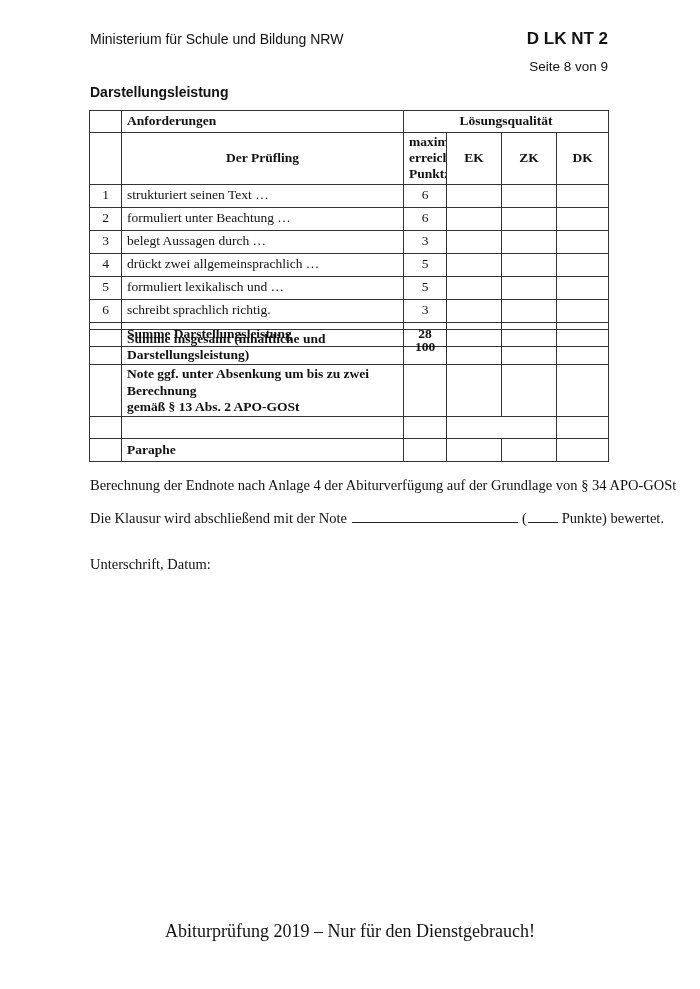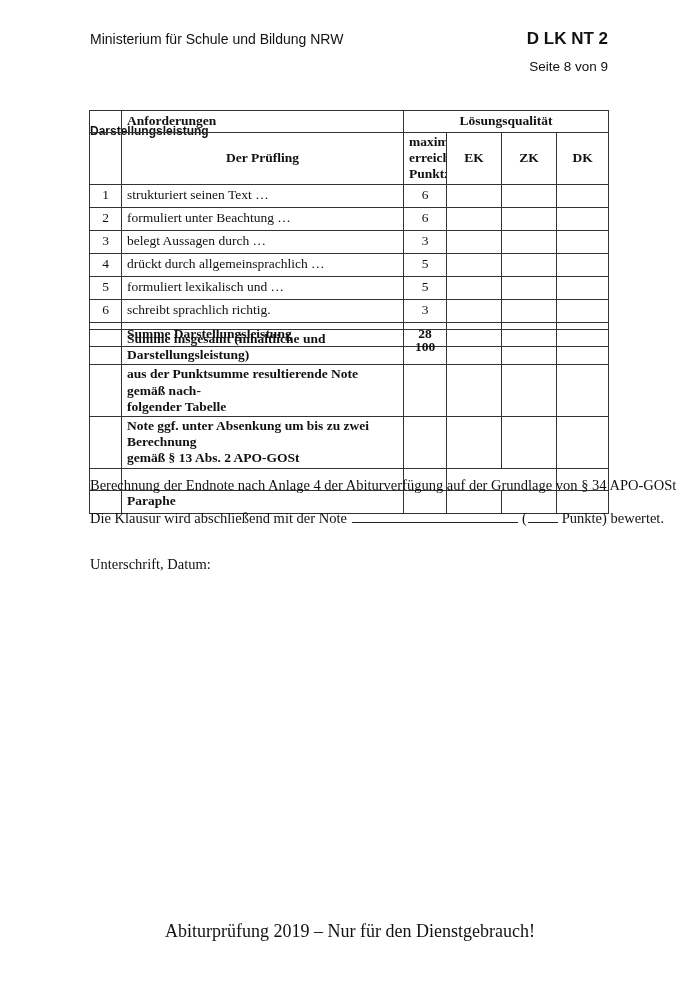--- a/index.html
+++ b/index.html
@@ -17,21 +17,21 @@
     display:flex;justify-content:space-between;align-items:flex-start;
     font-family:"Liberation Sans", sans-serif;
   }
   .hdr-left{font-size:14px;line-height:1.2;padding-top:2px;}
   .hdr-right{text-align:right;line-height:1.2;}
   .doc-code{font-size:17px;font-weight:bold;display:block;}
   .page-num{font-size:13.5px;display:block;margin-top:10px;}
   .section-title{
     position:absolute;top:84px;left:90px;
     font-family:"Liberation Sans", sans-serif;
-    font-size:12px;font-weight:bold;margin-top:40px;
+    font-size:14px;font-weight:bold;
   }
   
   table.grid{
     position:absolute;left:89px;
     border-collapse:collapse;table-layout:fixed;width:519px;
     font-family:"Liberation Serif", serif;
   }
   #table1{top:110px;padding-left:12px;}
   #table2{top:329px;}
   table.grid td{
@@ -136,21 +136,21 @@
       <tr class="r-data">
         <td class="center">3</td>
         <td>belegt Aussagen durch …</td>
         <td class="center">3</td>
         <td></td>
         <td></td>
         <td></td>
       </tr>
       <tr class="r-data">
         <td class="center">4</td>
-        <td>drückt durch allgemeinsprachlich …</td>
+        <td>drückt zwei allgemeinsprachlich …</td>
         <td class="center">5</td>
         <td></td>
         <td></td>
         <td></td>
       </tr>
       <tr class="r-data">
         <td class="center">5</td>
         <td>formuliert lexikalisch und …</td>
         <td class="center">5</td>
         <td></td>
@@ -190,31 +190,20 @@
         <td></td>
         <td class="bold">Summe insgesamt (inhaltliche und Darstellungsleistung)</td>
         <td class="center bold">100</td>
         <td></td>
         <td></td>
         <td></td>
       </tr>
       <tr class="r2-b">
         <td></td>
         <td class="bold two-line">
-          <span>aus der Punktsumme resultierende Note gemäß nach-</span>
-          <span>folgender Tabelle</span>
-        </td>
-        <td></td>
-        <td></td>
-        <td></td>
-        <td></td>
-      </tr>
-      <tr class="r2-b">
-        <td></td>
-        <td class="bold two-line">
           <span>Note ggf. unter Absenkung um bis zu zwei Berechnung</span>
           <span>gemäß § 13 Abs. 2 APO-GOSt</span>
         </td>
         <td></td>
         <td></td>
         <td></td>
         <td></td>
       </tr>
       <tr class="r2-empty">
         <td></td>

